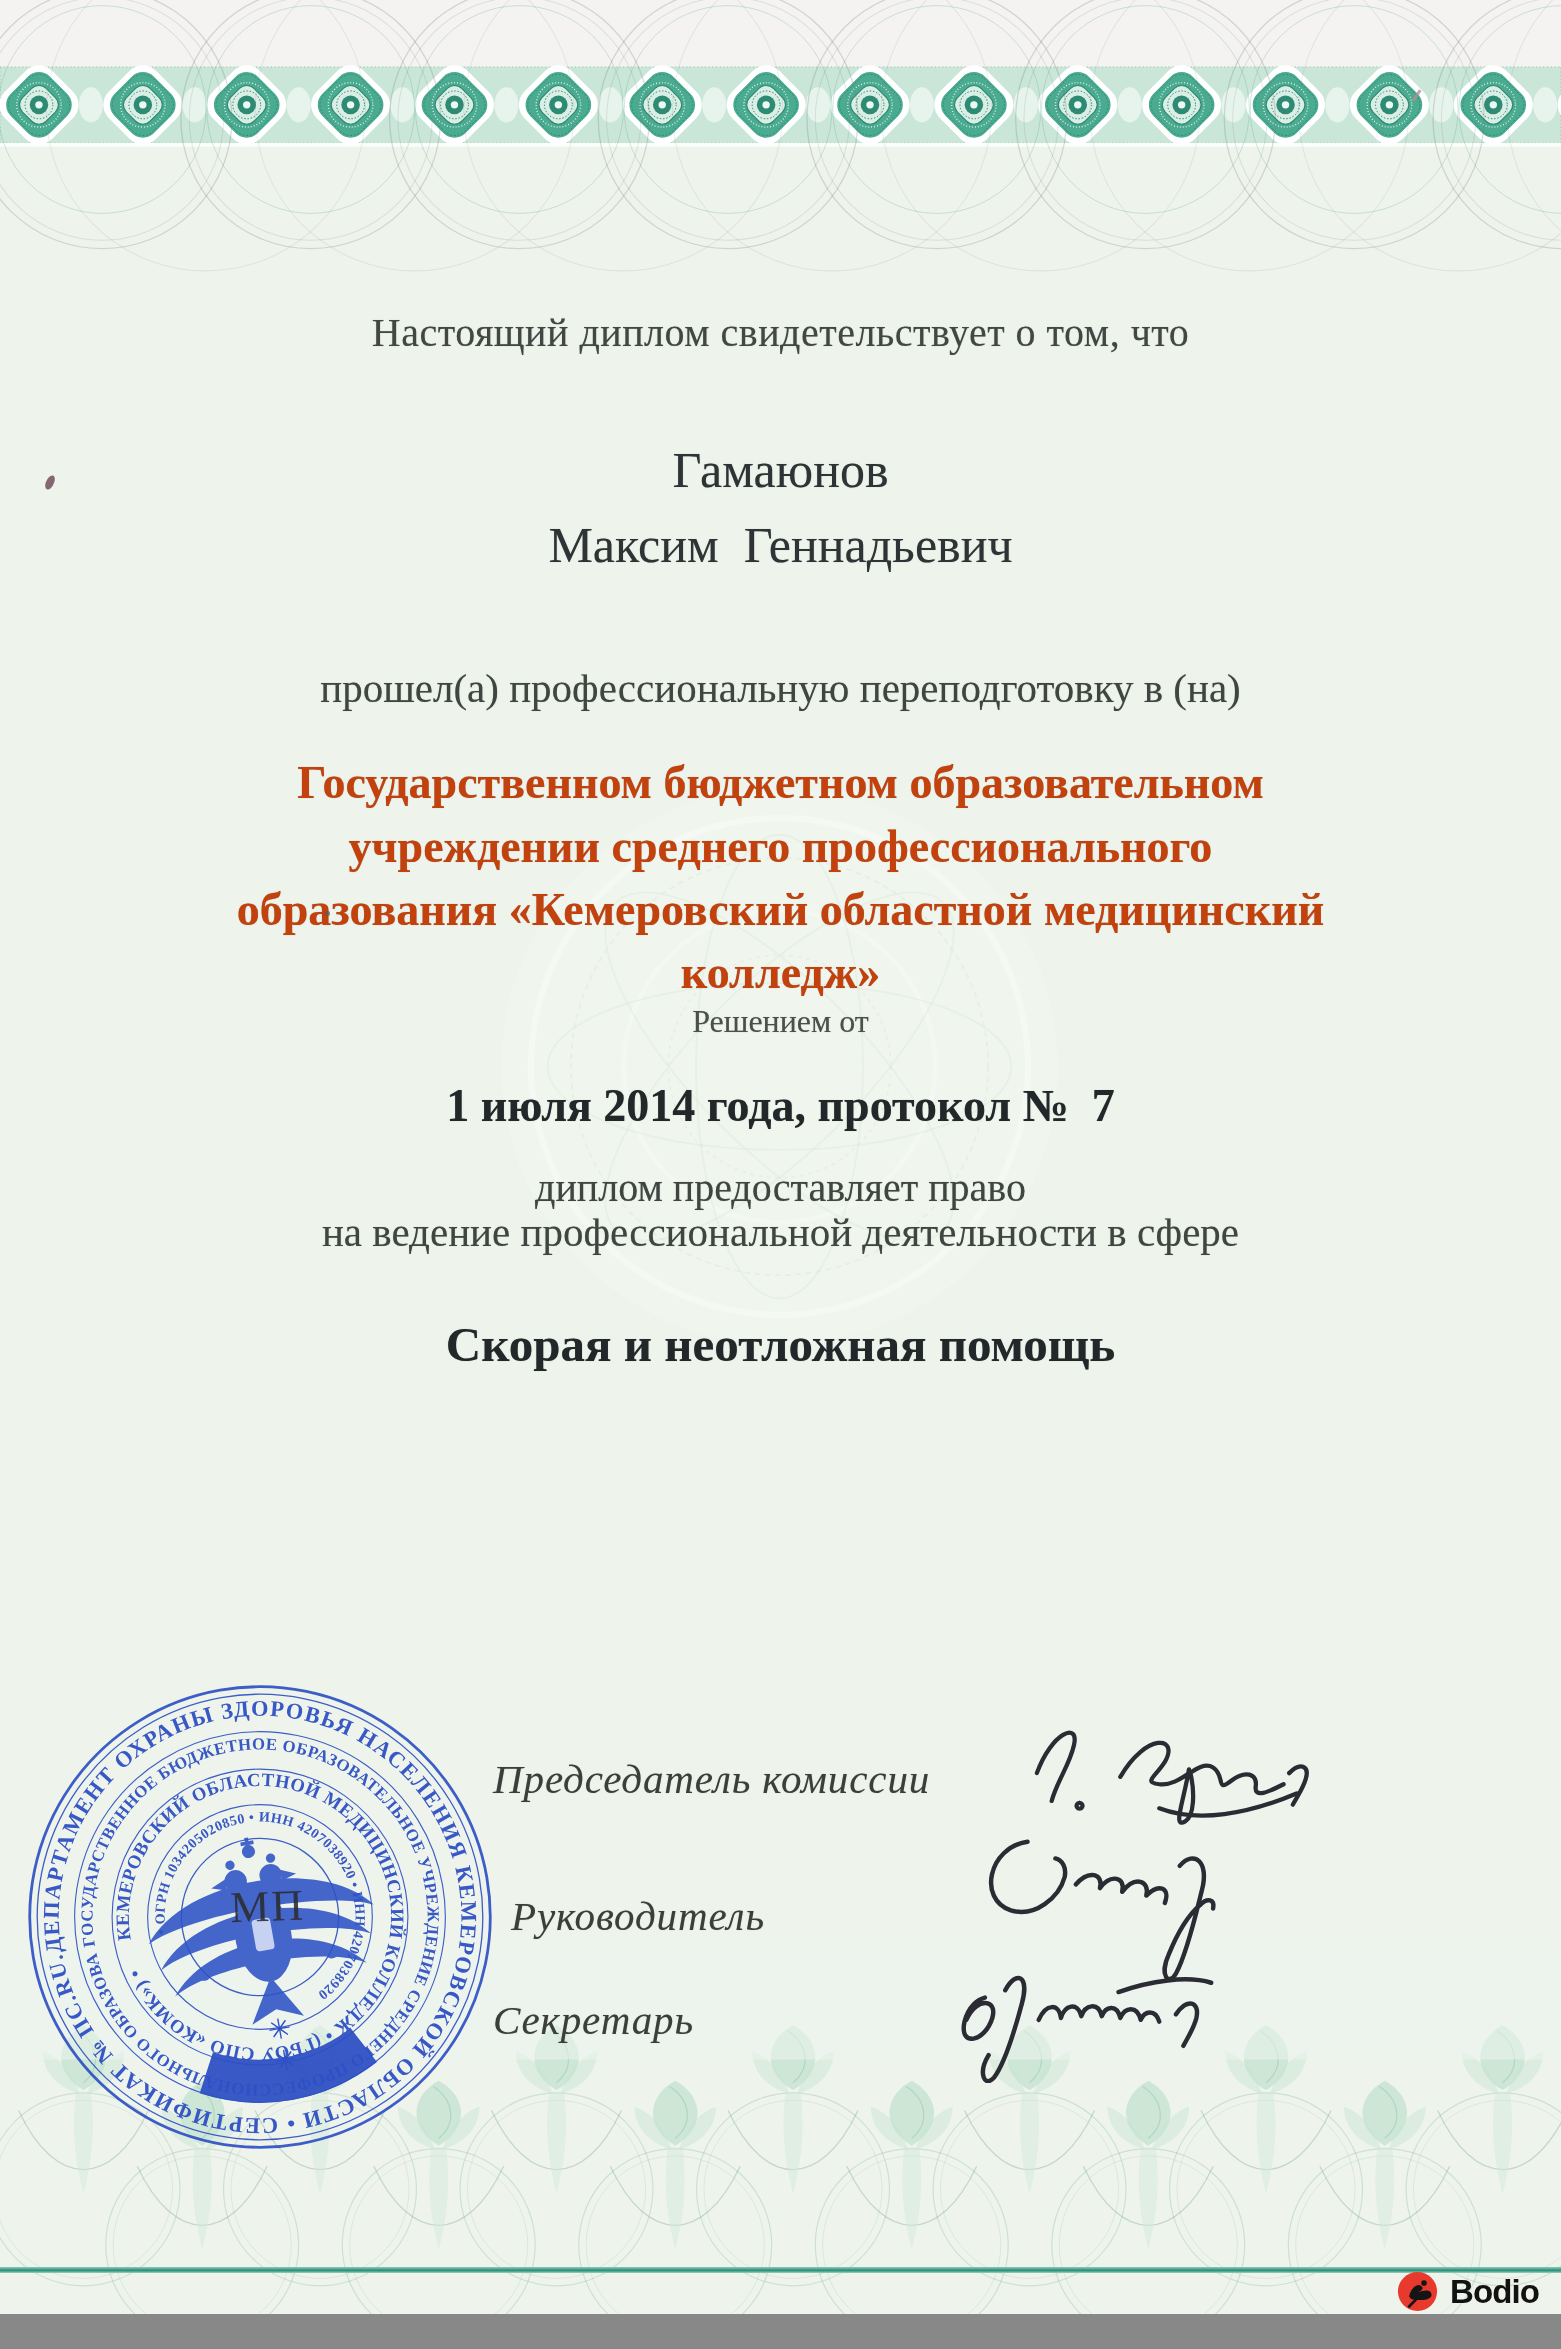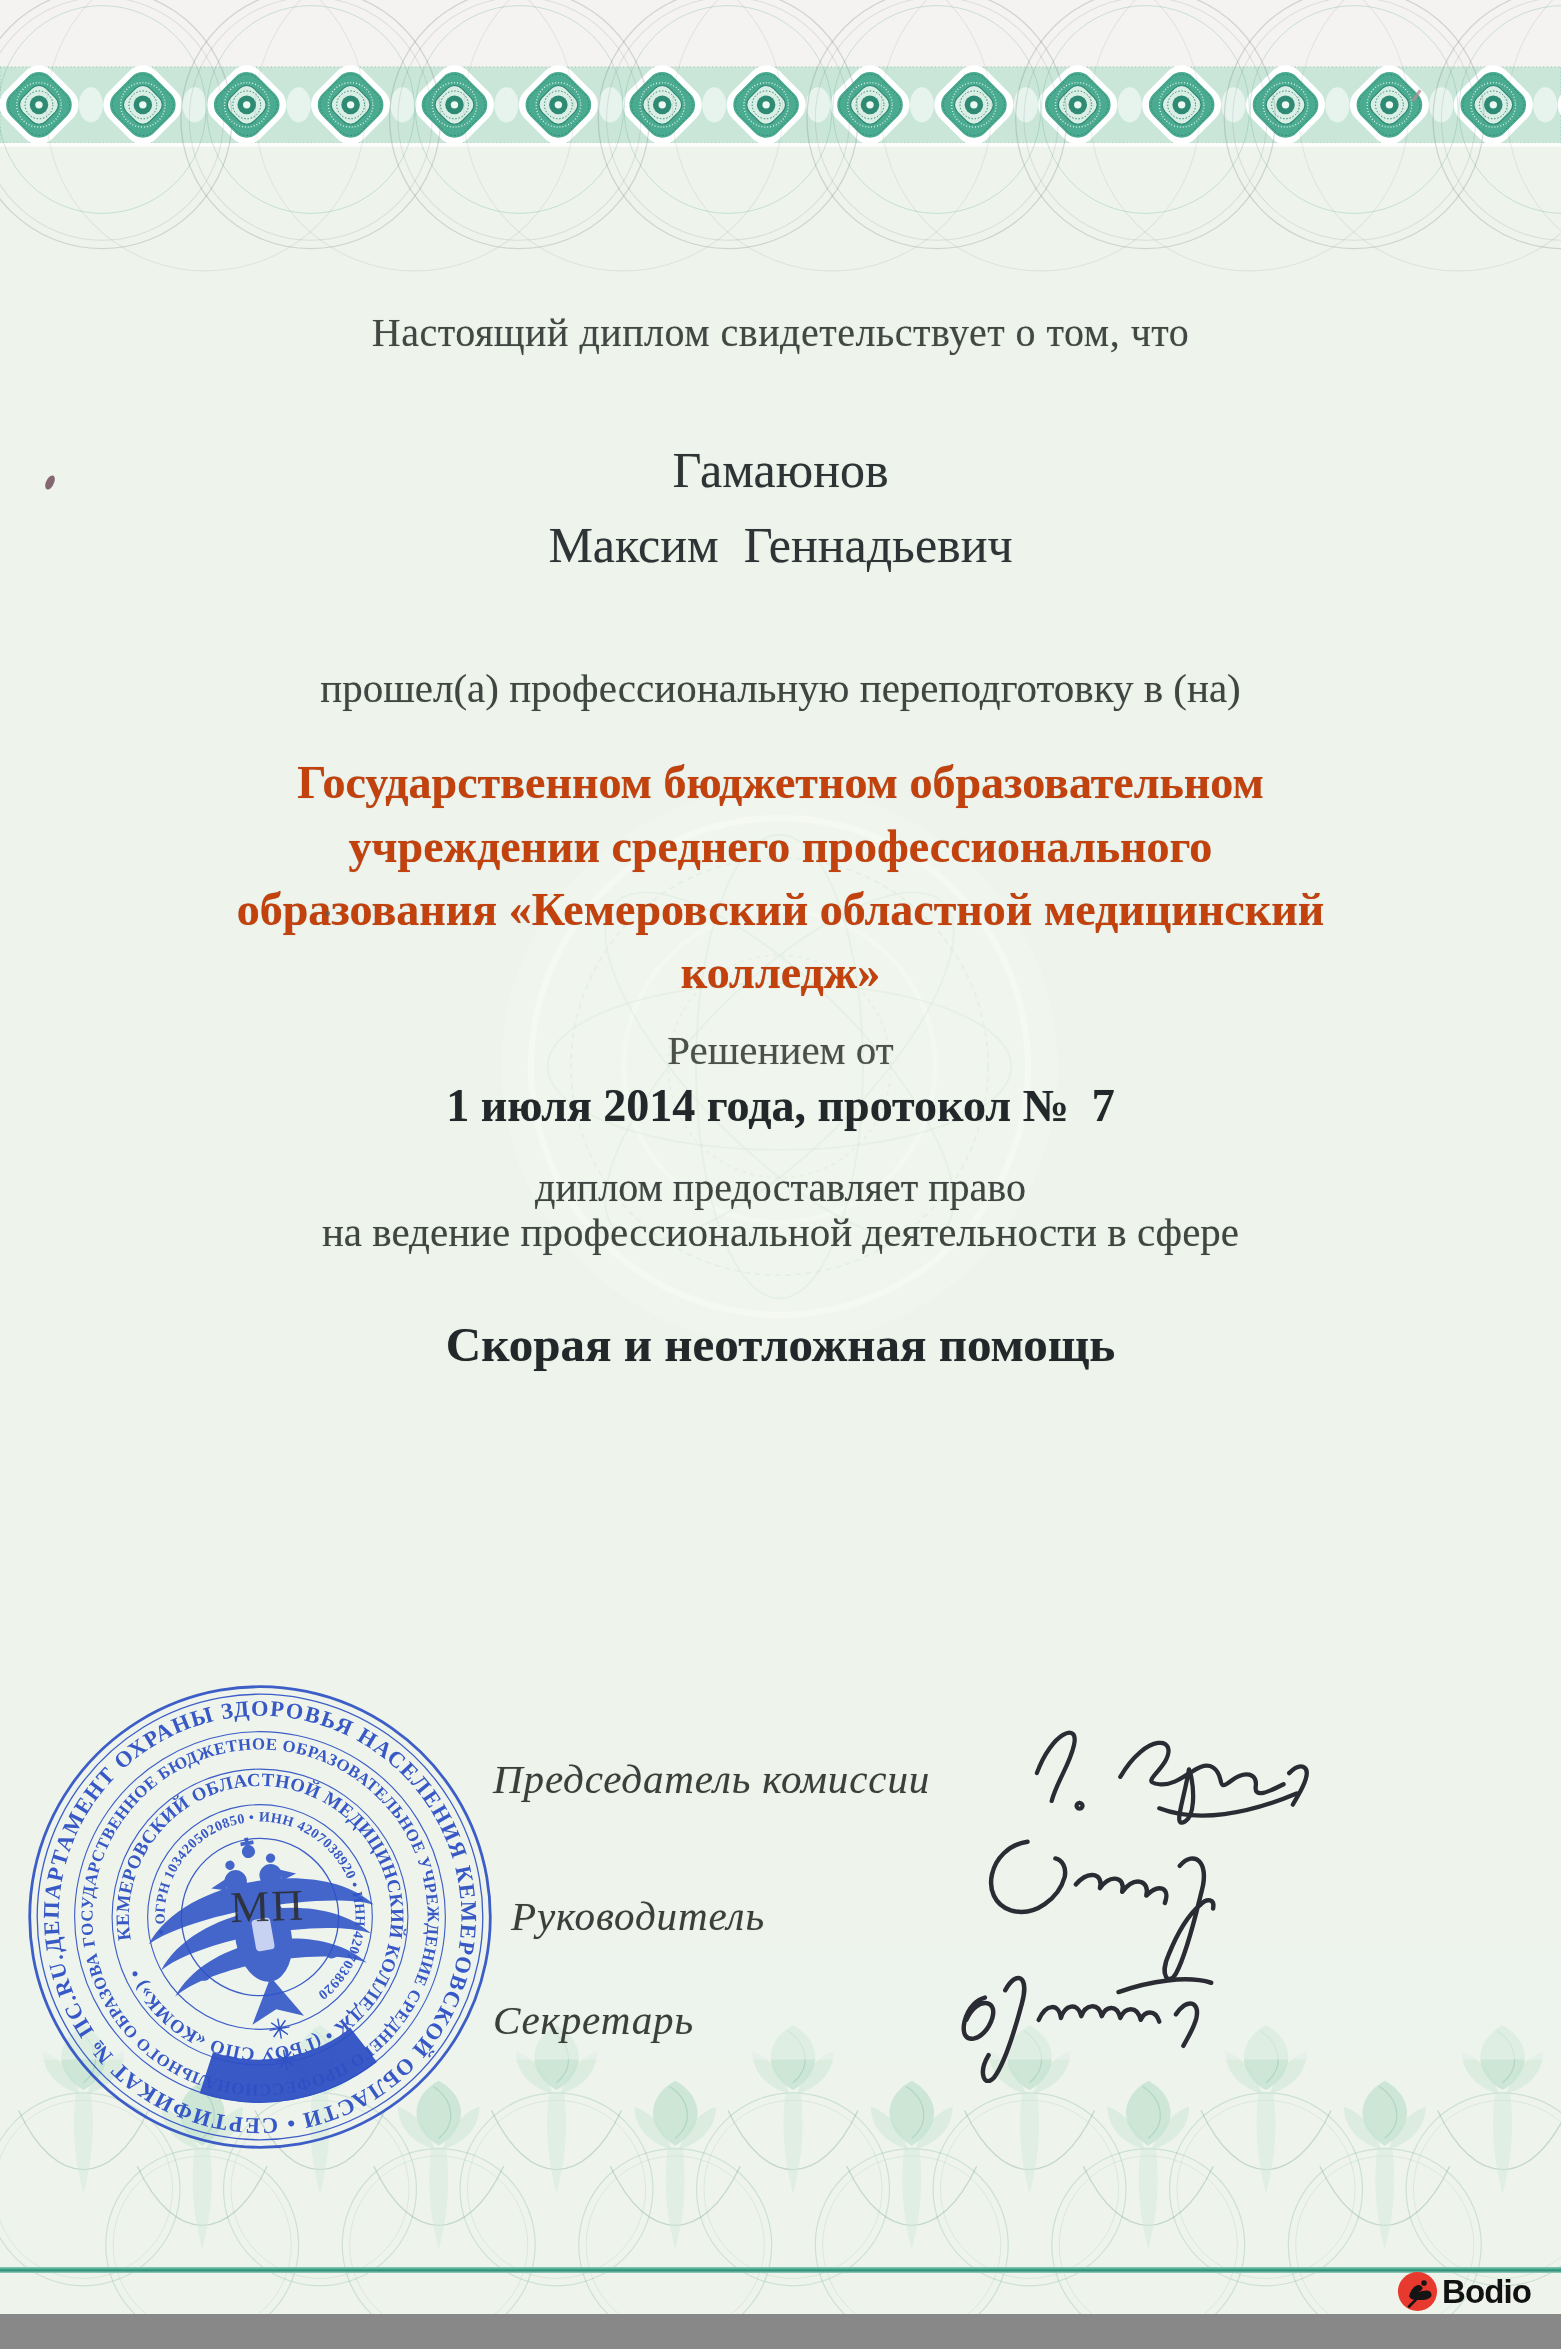--- a/index.html
+++ b/index.html
@@ -28,41 +28,41 @@
   .line{position:absolute;left:0;width:100%;text-align:center;white-space:pre;line-height:1.05;}
   .t-intro   {top:312px;  font-size:40px; color:#414743; letter-spacing:0.5px;}
   .t-surname {top:444px;  font-size:50px; color:#2e3335;}
   .t-given   {top:519px;  font-size:50px; color:#2e3335;}
   .t-training{top:667px;  font-size:41px; color:#3f4541;}
   .t-inst1   {top:759px;}
   .t-inst2   {top:823px;}
   .t-inst3   {top:886px;}
   .t-inst4   {top:949px;}
   .t-inst1,.t-inst2,.t-inst3,.t-inst4{font-size:46px;color:#c2410c;font-weight:600;}
-  .t-declbl  {top:1005px; font-size:41px; color:#4b504b;margin-top:24px;}
+  .t-declbl  {top:1005px; font-size:32px; color:#4b504b;}
   .t-date    {top:1082px; font-size:46px; color:#22272a; font-weight:700;}
   .t-right1  {top:1167px; font-size:40px; color:#3f4541;}
   .t-right2  {top:1211px; font-size:41px; color:#3f4541;}
   .t-spec    {top:1319px; font-size:49px; color:#22272a; font-weight:700;}
   .soft{text-shadow:0 0 0.9px rgba(70,75,70,.45);}
   .sig-label{
     position:absolute;left:493px;font-style:italic;font-size:41px;color:#3a3f3c;
     letter-spacing:0.9px;white-space:pre;text-shadow:0 0 0.9px rgba(70,75,70,.4);
   }
   .lbl-1{top:1755px;} .lbl-2{top:1892px;padding-left:18px;} .lbl-3{top:1996px;}
   .deco{position:absolute;}
   .teal-line{position:absolute;left:0;top:2267px;width:1561px;height:5.6px;
     background:linear-gradient(180deg,#8fcdb9,#41a089 40%,#2f8f7a 60%,#9ed3c1);}
   .bottom-white{position:absolute;left:0;top:2316px;width:1561px;height:33px;background:#f2f2ef;}
   .stamp-wrap{position:absolute;left:26px;top:1683px;width:468px;height:468px;transform:rotate(-10deg);}
   .stamp-mp{
     position:absolute;left:223px;top:1881px;width:89px;text-align:center;
     font-size:44px;color:#2c2c30;opacity:.88;letter-spacing:1.9px;transform:rotate(-2deg);
   }
-  .brand{position:absolute;left:1397px;top:2271px;display:flex;align-items:center;gap:4px;}
+  .brand{position:absolute;left:1397px;top:2271px;display:flex;align-items:center;gap:12px;}
   .brand-text{font-family:"Liberation Sans","DejaVu Sans",sans-serif;font-weight:700;
     font-size:33px;color:#121212;letter-spacing:-0.9px;}
   .artifact{position:absolute;}
   .a-comma{left:46px;top:475px;width:8.3px;height:15px;border-radius:60% 40% 60% 40%;
     background:#6a4454;transform:rotate(18deg);opacity:.8;}
   .a-slash{left:1410px;top:94px;width:13px;height:2.8px;background:#b48e92;
     transform:rotate(-55deg);opacity:.8;}
   .a-dot{left:325px;top:911px;width:4.6px;height:4.6px;border-radius:50%;background:#5d5d55;opacity:.75;}
   svg text{font-family:"Liberation Serif","DejaVu Serif",serif;}
 </style>

